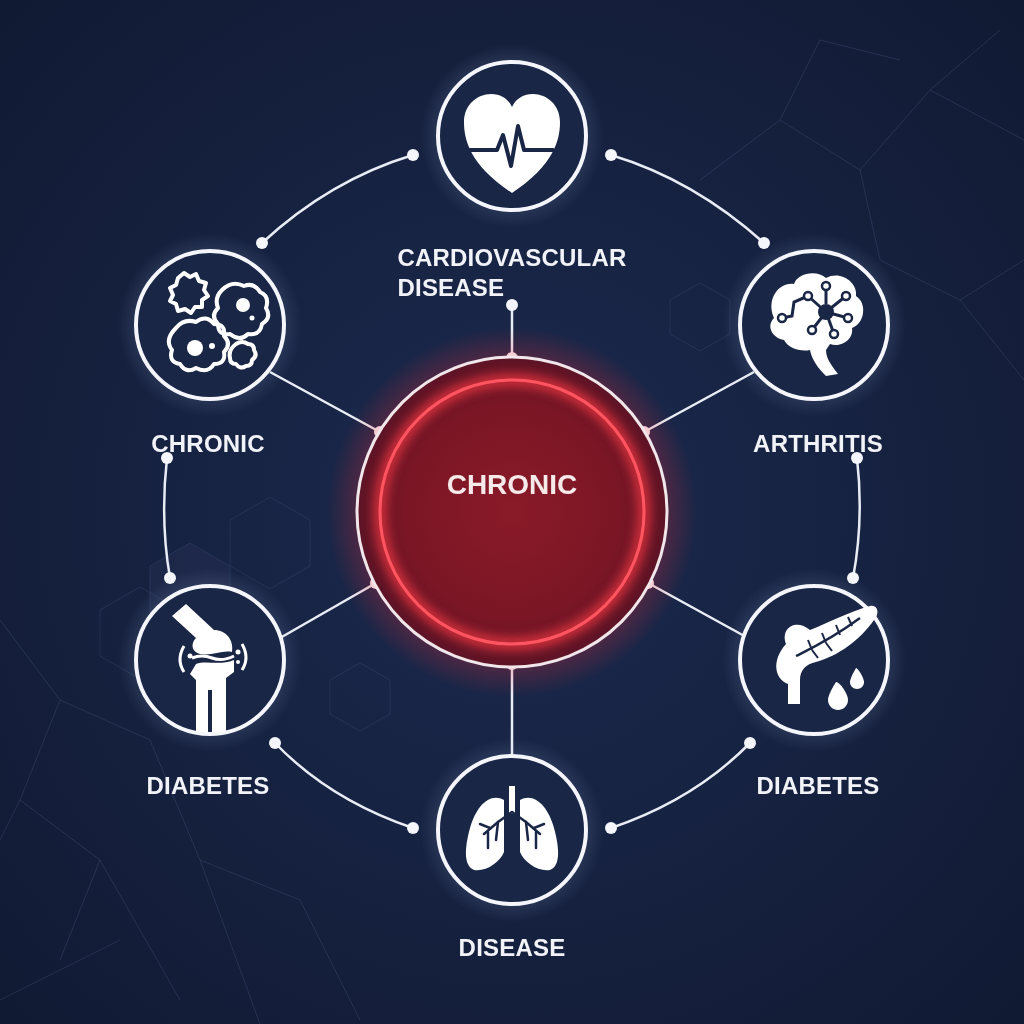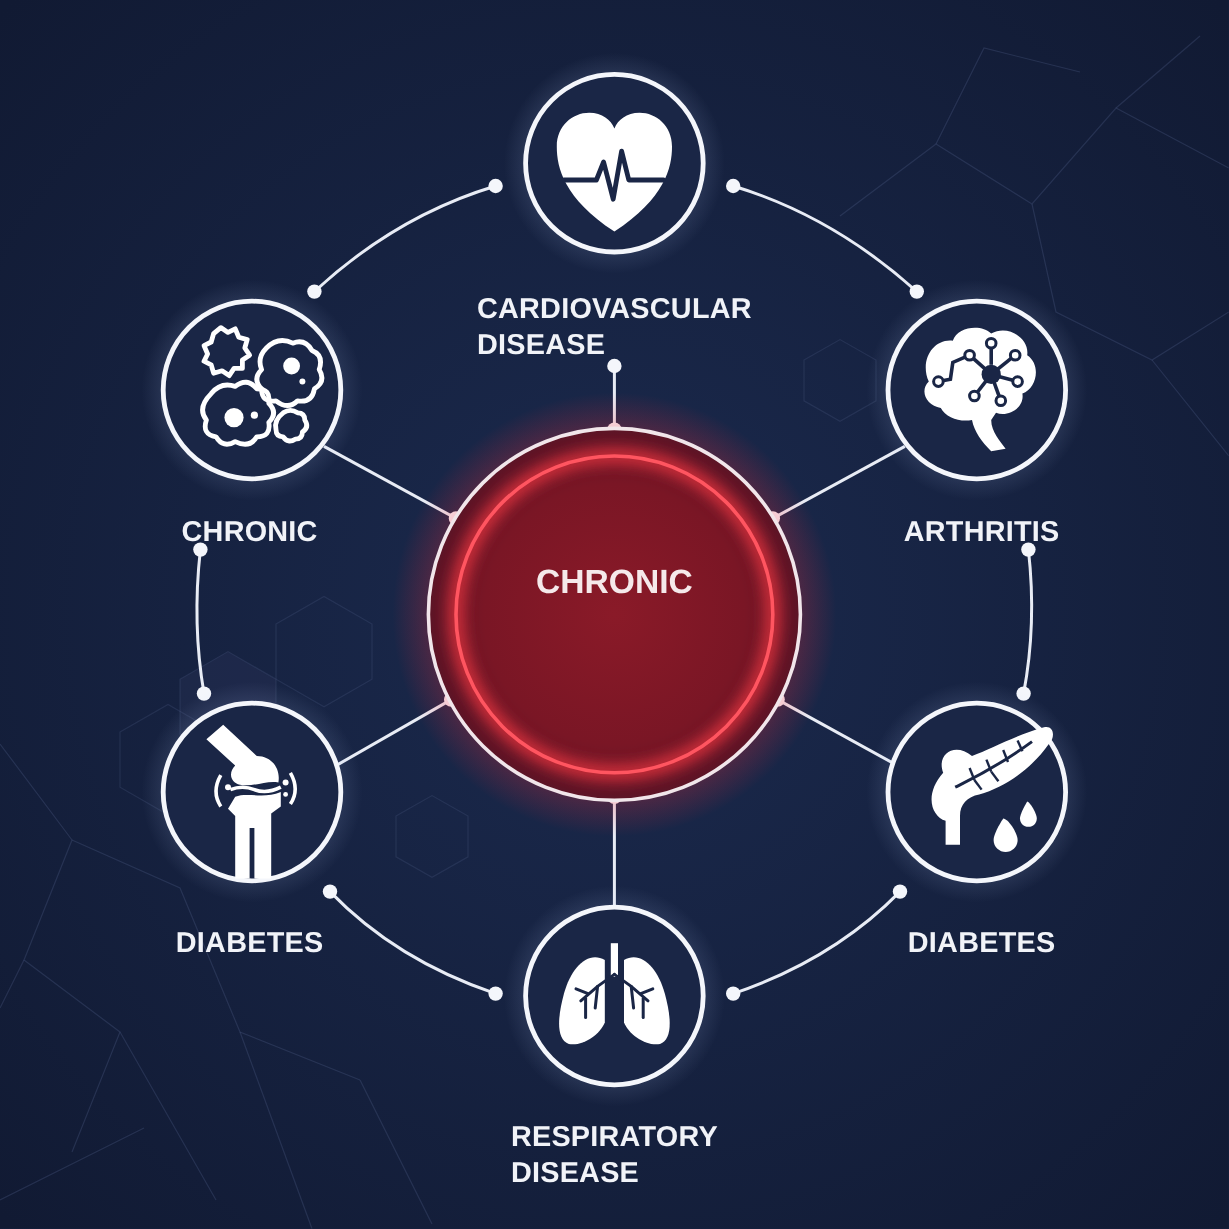--- a/index.html
+++ b/index.html
@@ -260,21 +260,20 @@
 
 <div class="label" style="left:818px; top:418px;">
   <span>ARTHRITIS</span>
 </div>
 
 <div class="label" style="left:818px; top:760px;">
   <span>DIABETES</span>
 </div>
 
 <div class="label" style="left:512px; top:922px;">
-  <span>RESPIRATORY</span>
   <span>DISEASE</span>
 </div>
 
 <div class="label" style="left:208px; top:760px;">
   <span>DIABETES</span>
 </div>
 
 <div class="label" style="left:208px; top:418px;">
   <span>CHRONIC</span>
 </div>

